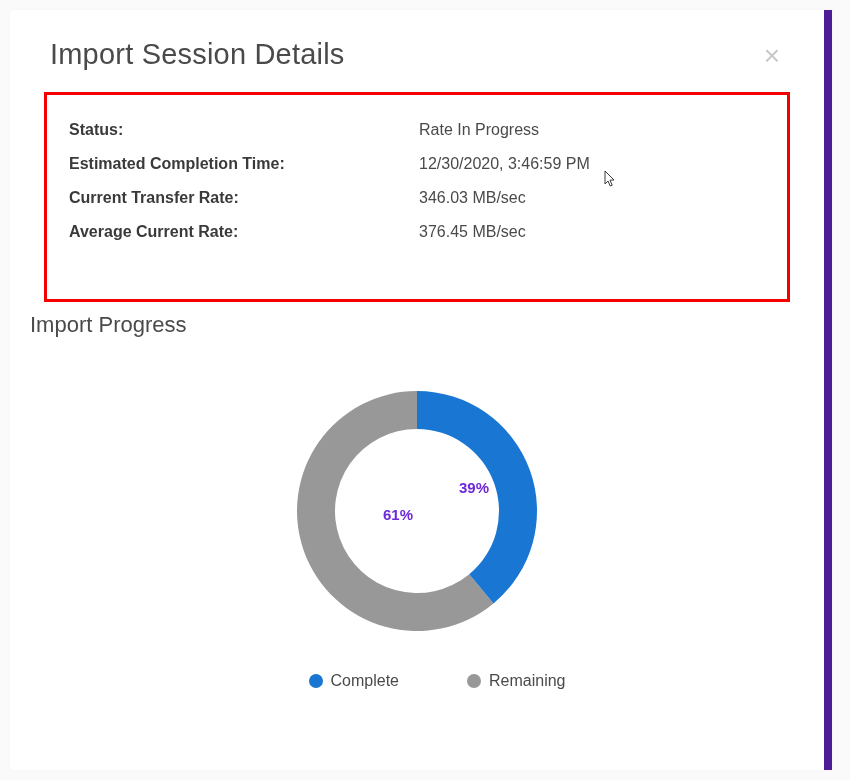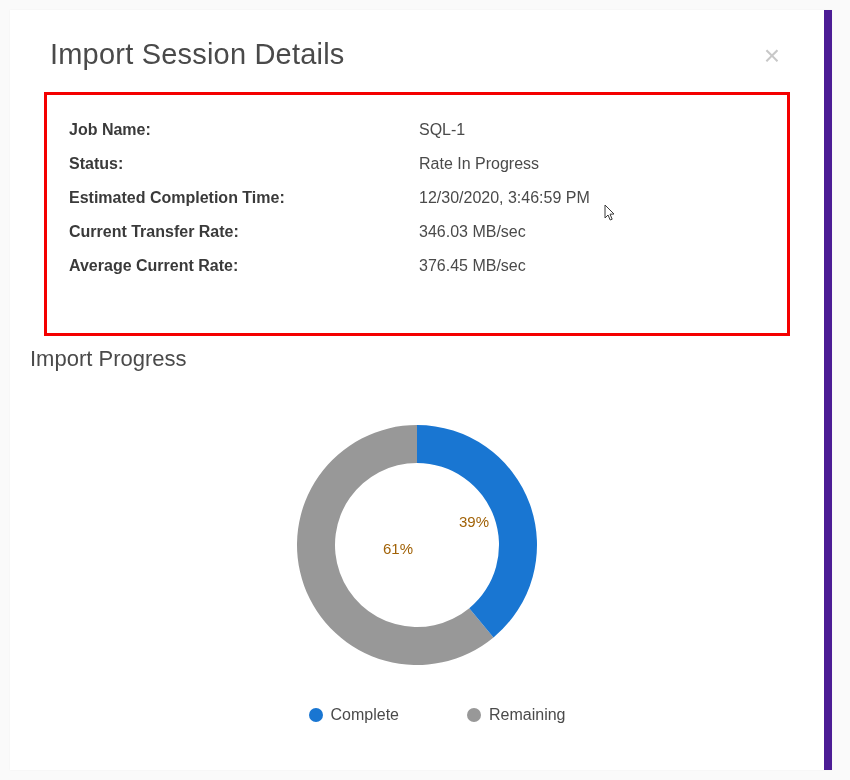--- a/index.html
+++ b/index.html
@@ -78,22 +78,22 @@
     }
     .donut-container {
       position: relative;
       width: 270px;
       height: 270px;
     }
     .donut-svg { display: block; }
     .donut-label {
       position: absolute;
       font-size: 15px;
-      font-weight: 400;
-      color: #a16207;
+      font-weight: 700;
+      color: #6d28d9;
     }
     .donut-label.complete { top: 103px; left: 177px; }
     .donut-label.remaining { top: 130px; left: 101px; }
     .legend {
       display: flex;
       justify-content: center;
       gap: 28px;
       margin-top: 26px;
     }
     .legend-item {
@@ -118,24 +118,20 @@
 <body>
 
 <div class="panel">
 
   <div class="header">
     <h1 class="page-title">Import Session Details</h1>
     <span class="close-icon">×</span>
   </div>
 
   <div class="details-box">
-    <div class="detail-row">
-      <span class="detail-label">Job Name:</span>
-      <span class="detail-value">SQL-1</span>
-    </div>
     <div class="detail-row">
       <span class="detail-label">Status:</span>
       <span class="detail-value">Rate In Progress</span>
     </div>
     <div class="detail-row">
       <span class="detail-label">Estimated Completion Time:</span>
       <span class="detail-value">
         <span>12/30/2020, 3:46:59 PM</span>
         <span class="cursor-icon">
           <svg width="14" height="18" viewBox="0 0 14 18">

